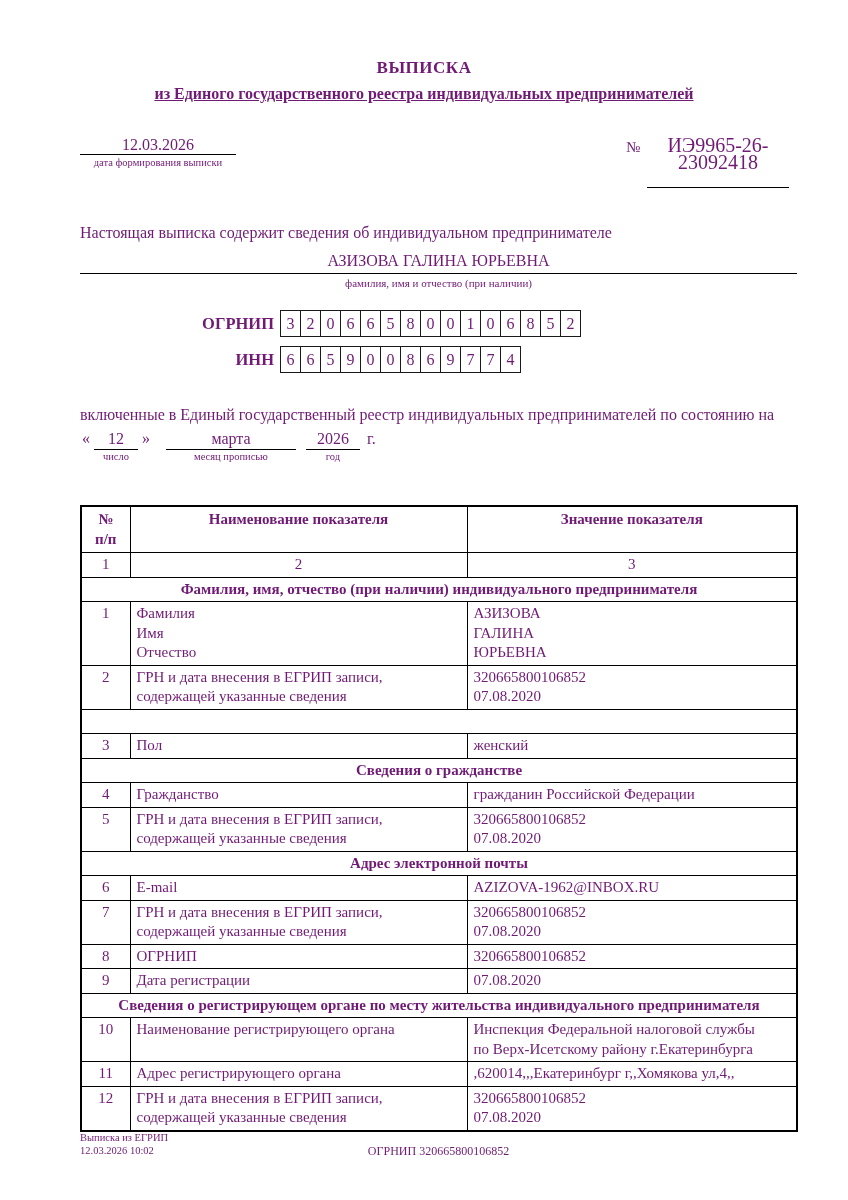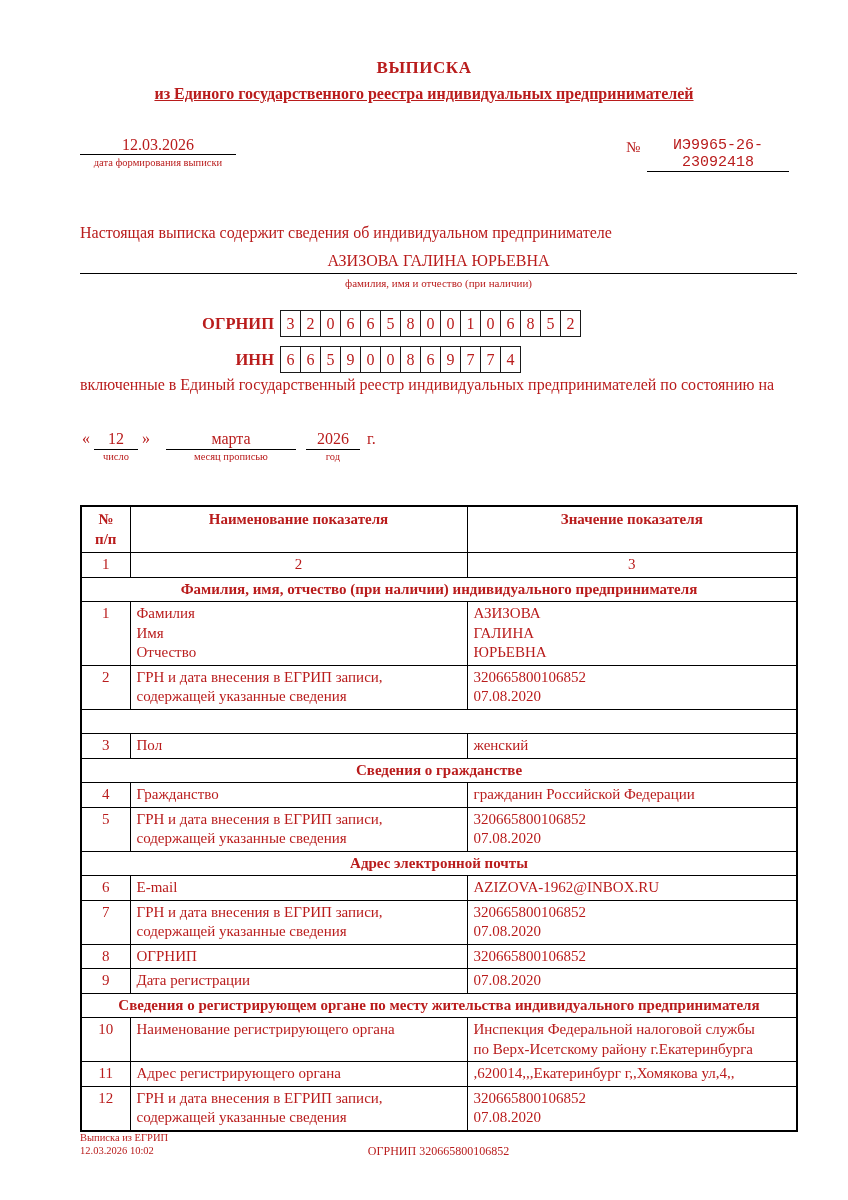--- a/index.html
+++ b/index.html
@@ -1,20 +1,20 @@
 <!DOCTYPE html>
 <html><head>
 <meta charset="utf-8">
 <style>
   html,body{margin:0;padding:0;background:#ffffff;}
   .page{
     position:relative;
     width:848px;height:1200px;
     background:#ffffff;
-    color:#b91c1c;
+    color:#701a75;
     font-family:"Liberation Serif","DejaVu Serif",serif;
     overflow:hidden;
   }
   .doc-title{
     position:absolute;top:58px;left:0;width:848px;
     text-align:center;font-size:17px;font-weight:bold;letter-spacing:.5px;
   }
   .doc-subtitle{
     position:absolute;top:85px;left:0;width:848px;
     text-align:center;font-size:16px;font-weight:bold;text-decoration:underline;
@@ -22,41 +22,41 @@
   
   .ref-date{
     position:absolute;top:136px;left:80px;width:156px;text-align:center;
   }
   .ref-date .val{font-size:16px;display:block;padding-bottom:0;border-bottom:1px solid #000;}
   .ref-date .cap{font-size:10.5px;display:block;padding-top:2px;}
   .ref-no-sign{position:absolute;top:139px;left:626px;font-size:15px;}
   .ref-number{
     position:absolute;top:137px;left:647px;width:142px;text-align:center;
   }
-  .ref-number .val{font-size:15px;line-height:17px;display:block;padding-bottom:0;border-bottom:1px solid #000;font-family:Liberation Mono, monospace;}
+  .ref-number .val{font-size:20px;line-height:17px;display:block;padding-bottom:16px;border-bottom:1px solid #000;}
   
   .lead{position:absolute;top:224px;left:80px;width:720px;font-size:16px;}
   .name-line{
     position:absolute;top:252px;left:80px;width:717px;text-align:center;
     font-size:16px;padding-bottom:3px;border-bottom:1px solid #000;
   }
   .name-caption{position:absolute;top:277px;left:80px;width:717px;text-align:center;font-size:11px;}
   
   .digit-row{position:absolute;left:80px;display:flex;align-items:center;}
   .digit-row.ogrnip{top:310px;}
   .digit-row.inn{top:346px;}
   .digit-row .lbl{width:194px;text-align:right;font-weight:bold;font-size:16.5px;margin-right:6px;}
   .digit-box{display:flex;border:1.5px solid #1a1a1a;background:#fff;}
   .digit-cell{
     width:19px;height:25px;border-left:1px solid #1a1a1a;
     display:flex;align-items:center;justify-content:center;font-size:16px;
   }
   .digit-cell:first-child{border-left:none;}
   
-  .asof-text{position:absolute;top:374px;left:80px;width:700px;font-size:16px;line-height:21px;}
+  .asof-text{position:absolute;top:404px;left:80px;width:700px;font-size:16px;line-height:21px;}
   .asof-date{position:absolute;top:430px;left:80px;font-size:16px;display:flex;align-items:flex-start;}
   .asof-date .q{padding:0 2px;}
   .seg{display:inline-block;text-align:center;}
   .seg .v{display:block;border-bottom:1px solid #000;padding:0 4px 1px 4px;}
   .seg .l{display:block;font-size:10.5px;padding-top:1px;}
   .seg.day{width:44px;margin:0 2px;}
   .seg.month{width:130px;margin-left:14px;}
   .seg.year{width:54px;margin-left:10px;}
   .asof-date .suffix{margin-left:7px;}
   

